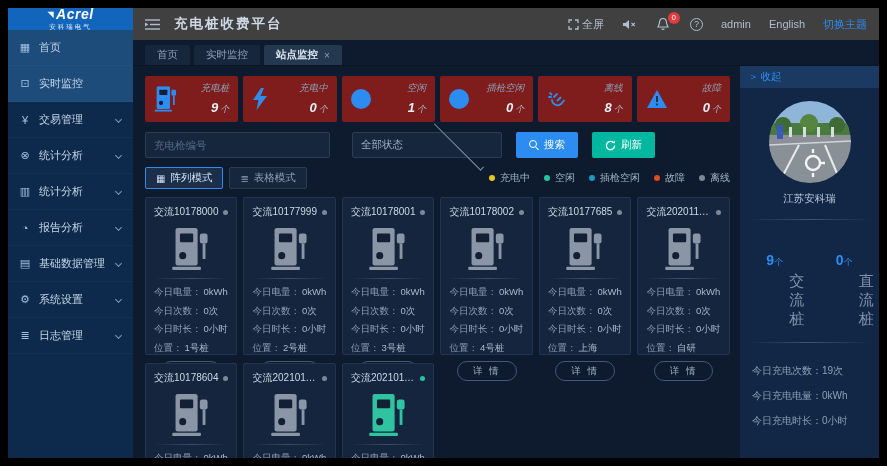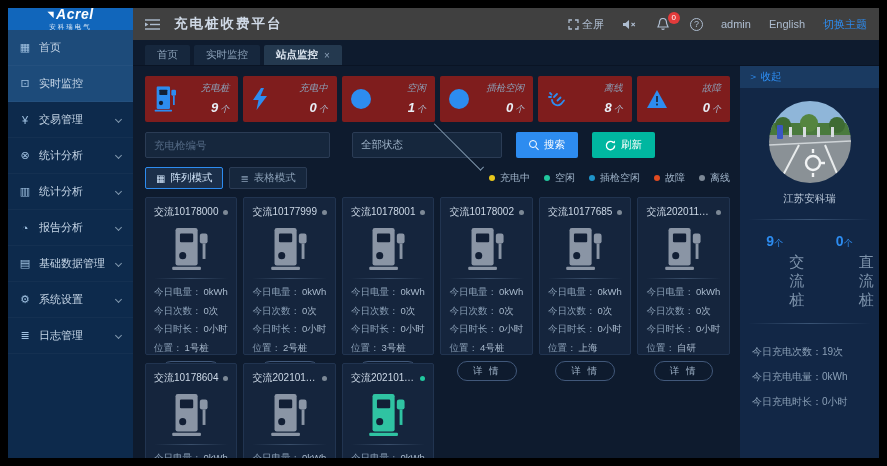--- a/index.html
+++ b/index.html
@@ -114,21 +114,21 @@
 
   
   .station { width:139px; flex:none; background:#122746; display:flex; flex-direction:column; overflow:hidden; }
   .st-collapse { height:22px; background:#1a3a61; color:#2d8cf0; font-size:10.5px;
     display:flex; align-items:center; padding:0 8px; cursor:pointer; gap:2px; }
   .photo { width:82px; height:82px; border-radius:50%; overflow:hidden; margin:13px auto 9px; flex:none; }
   .st-name { color:#b9c7d8; font-size:10.5px; text-align:center; }
   .st-addr { color:#8ba0b7; font-size:10px; line-height:1.65; padding:10px 9px 0; }
   .st-div { height:1px; background:linear-gradient(90deg,transparent,#3a5475,transparent); margin:13px 8px; }
   .st-pair { display:flex; }
-  .st-col { flex:1; text-align:center; }
+  .st-col { flex:1; text-align:center;margin-top:19px; }
   .st-num { color:#2d8cf0; font-size:14px; font-weight:bold; }
   .st-num small { font-size:9px; font-weight:normal; }
   .st-collabel { color:#7e93ab; font-size:15px; margin-top:3px;padding-left:44px; }
   .st-today { padding:2px 12px; }
   .st-tline { color:#8ba0b7; font-size:10px; line-height:2.5; white-space:nowrap; }
   svg.pile { display:block; }
 </style>
 </head>
 <body>
 

